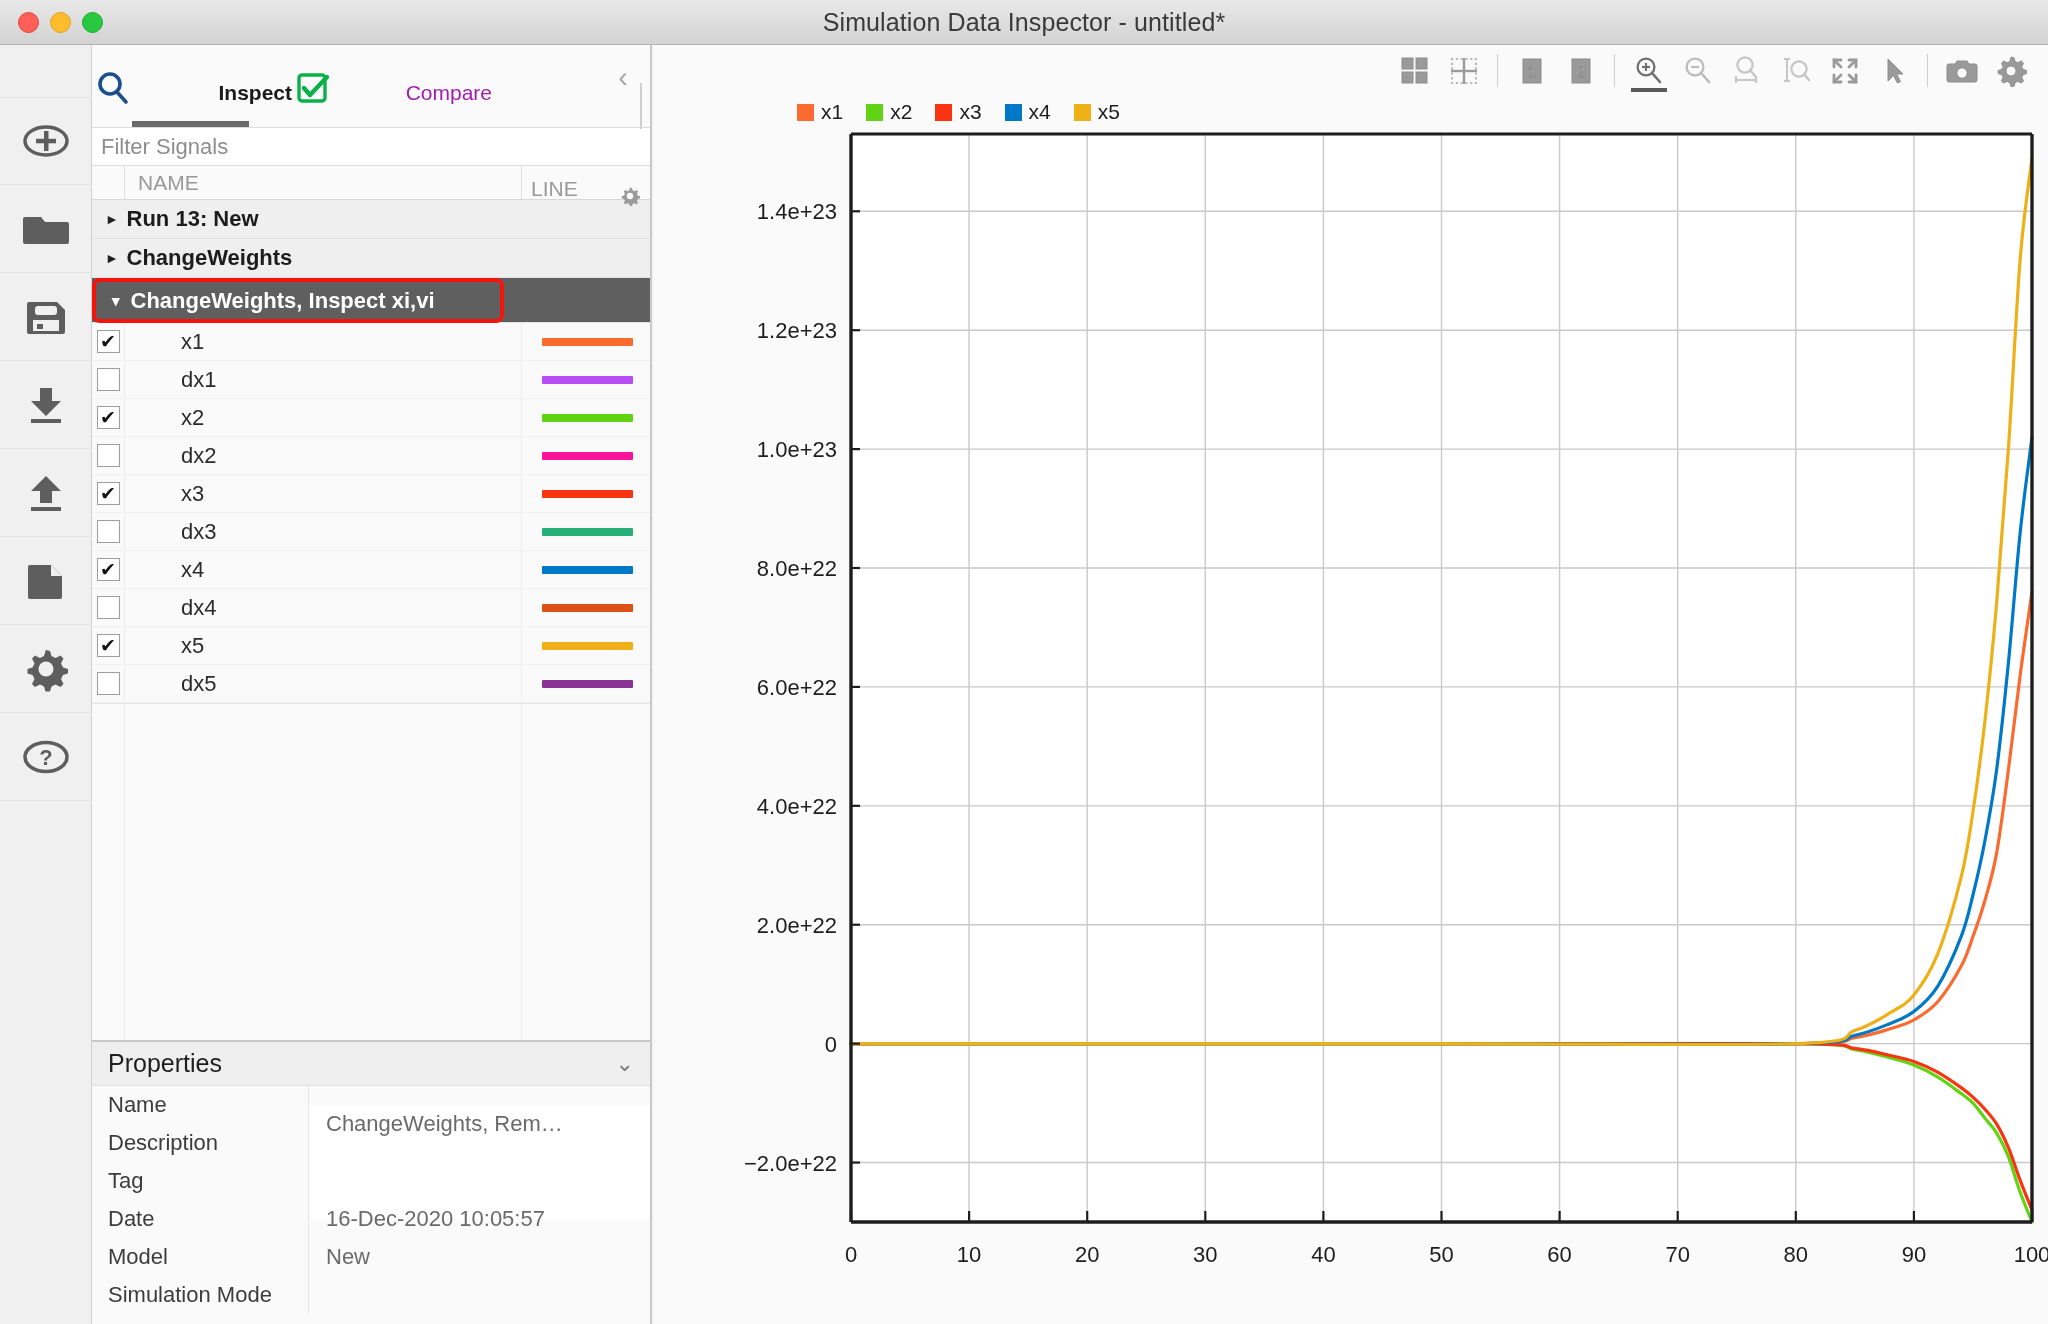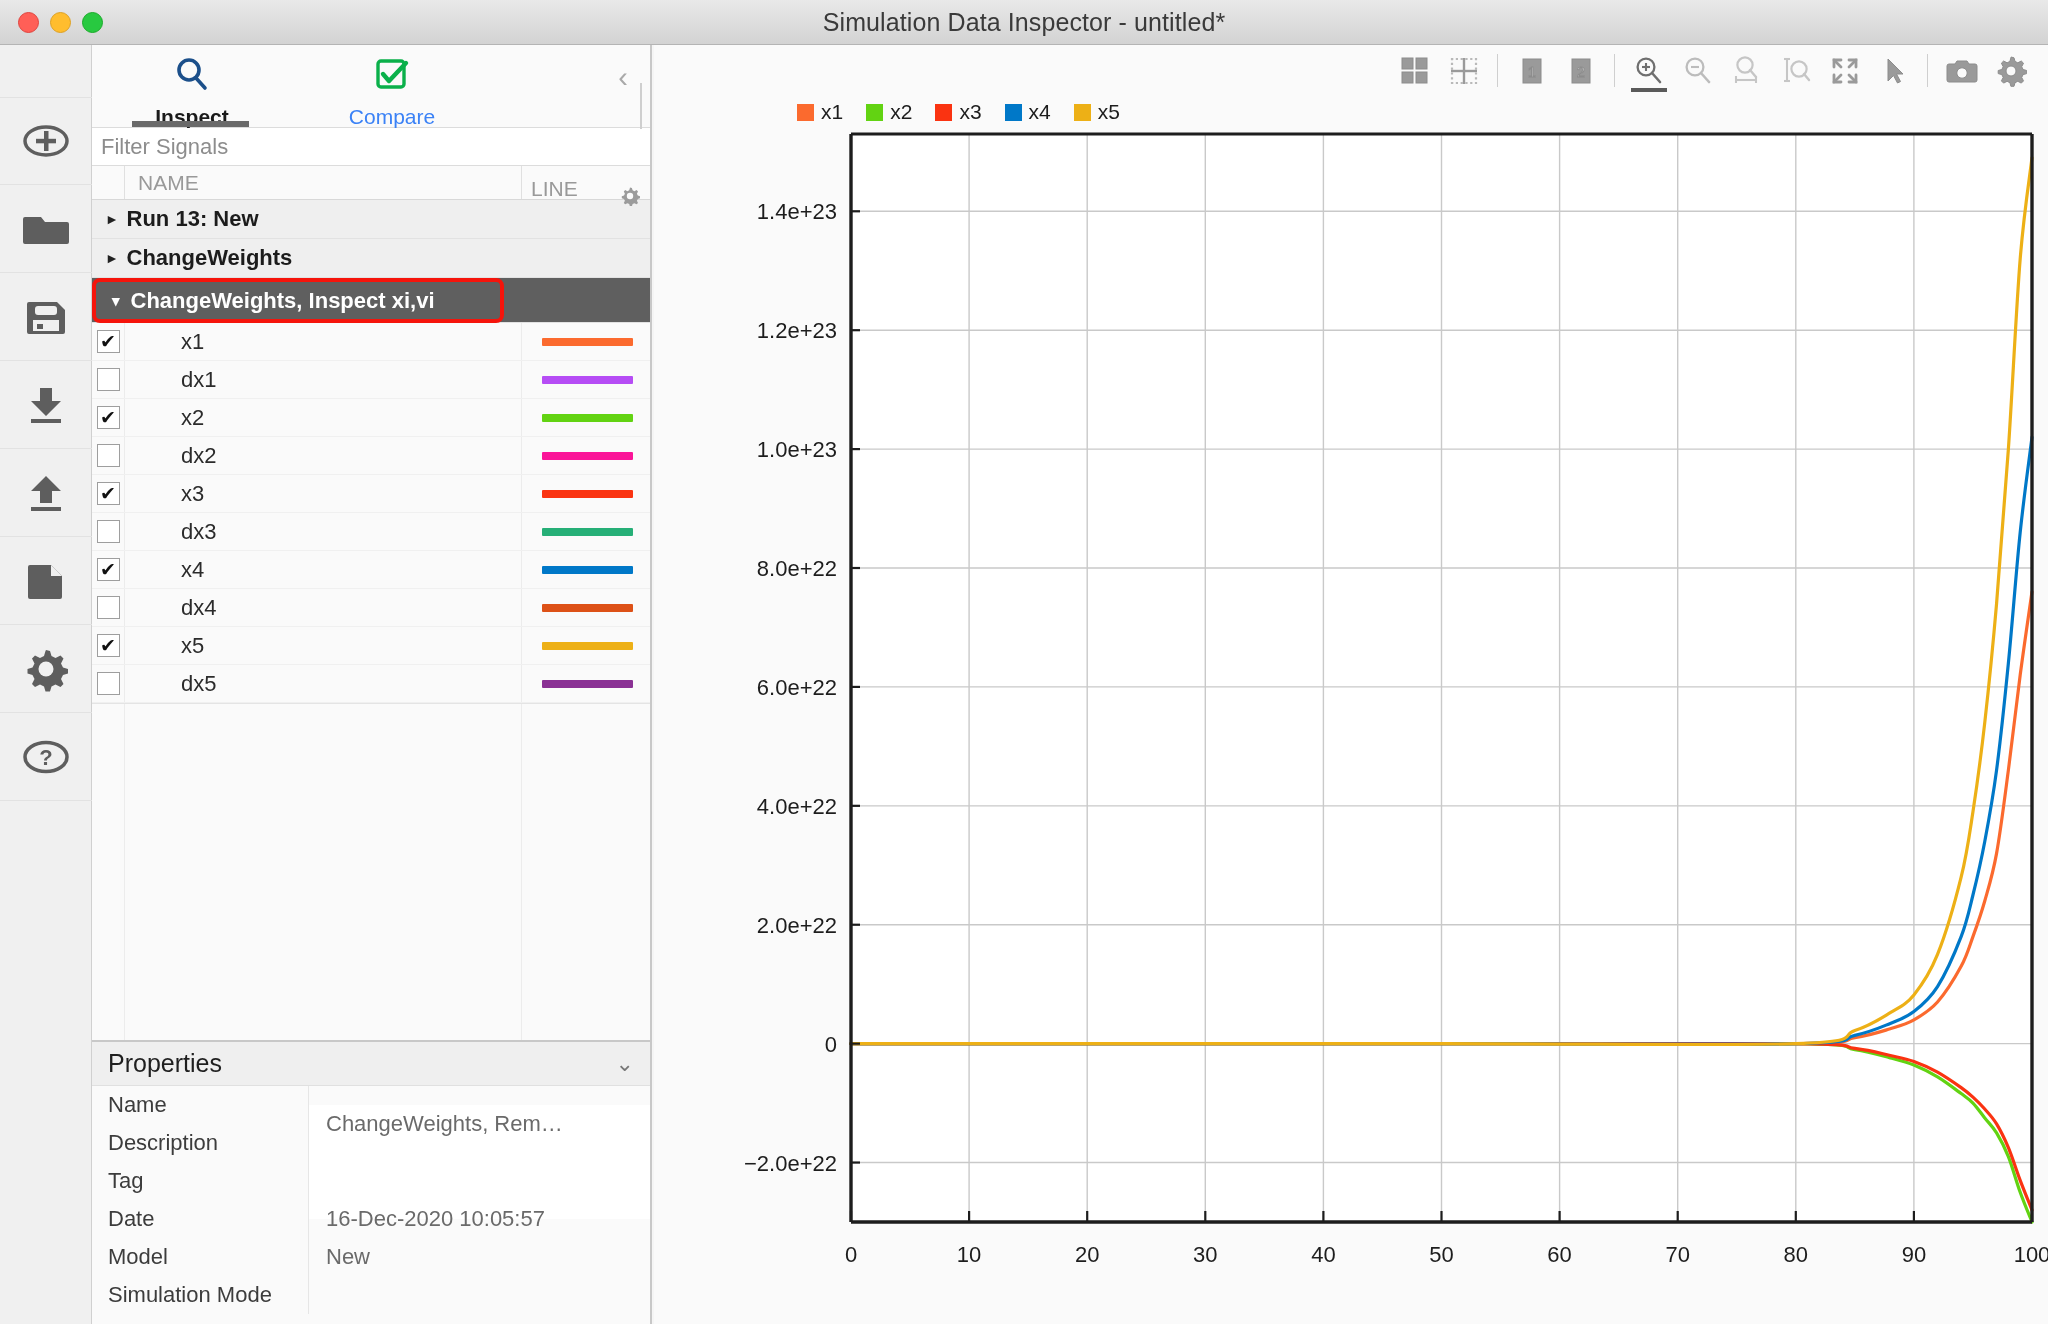--- a/index.html
+++ b/index.html
@@ -45,25 +45,25 @@
   .panel {
     position: absolute; left: 92px; top: 45px; width: 560px; height: 1279px;
     background: #fafafa; border-right: 2px solid #c8c8c8;
     display: flex; flex-direction: column;
   }
   .tabs {
     height: 83px; display: flex; background: #fafafa;
     border-bottom: 1px solid #dcdcdc; position: relative;
   }
   .tab {
-    width: 200px; display: flex; flex-direction: column;
+    width: 200px; display: flex; flex-direction: row;
     align-items: center; justify-content: space-between; padding-top: 9px;
     position: relative;
   }
-  .tab .lbl { font-size: 21px; color: #3b82f6; margin-top: 5px; }
+  .tab .lbl { font-size: 21px; color: #a21caf; margin-top: 5px; }
   .tab.active .lbl { font-weight: bold; color: #1a1a1a; }
   .tab.active::after {
     content: ""; position: absolute; bottom: 0; left: 40px; width: 117px;
     height: 6px; background: #6a6a6a;
   }
   .collapse-chev {
     position: absolute; right: 22px; top: 16px;
     font-size: 29px; color: #a9a9a9; font-family: "Liberation Sans", sans-serif;
   }
   .panel-divider-v {

